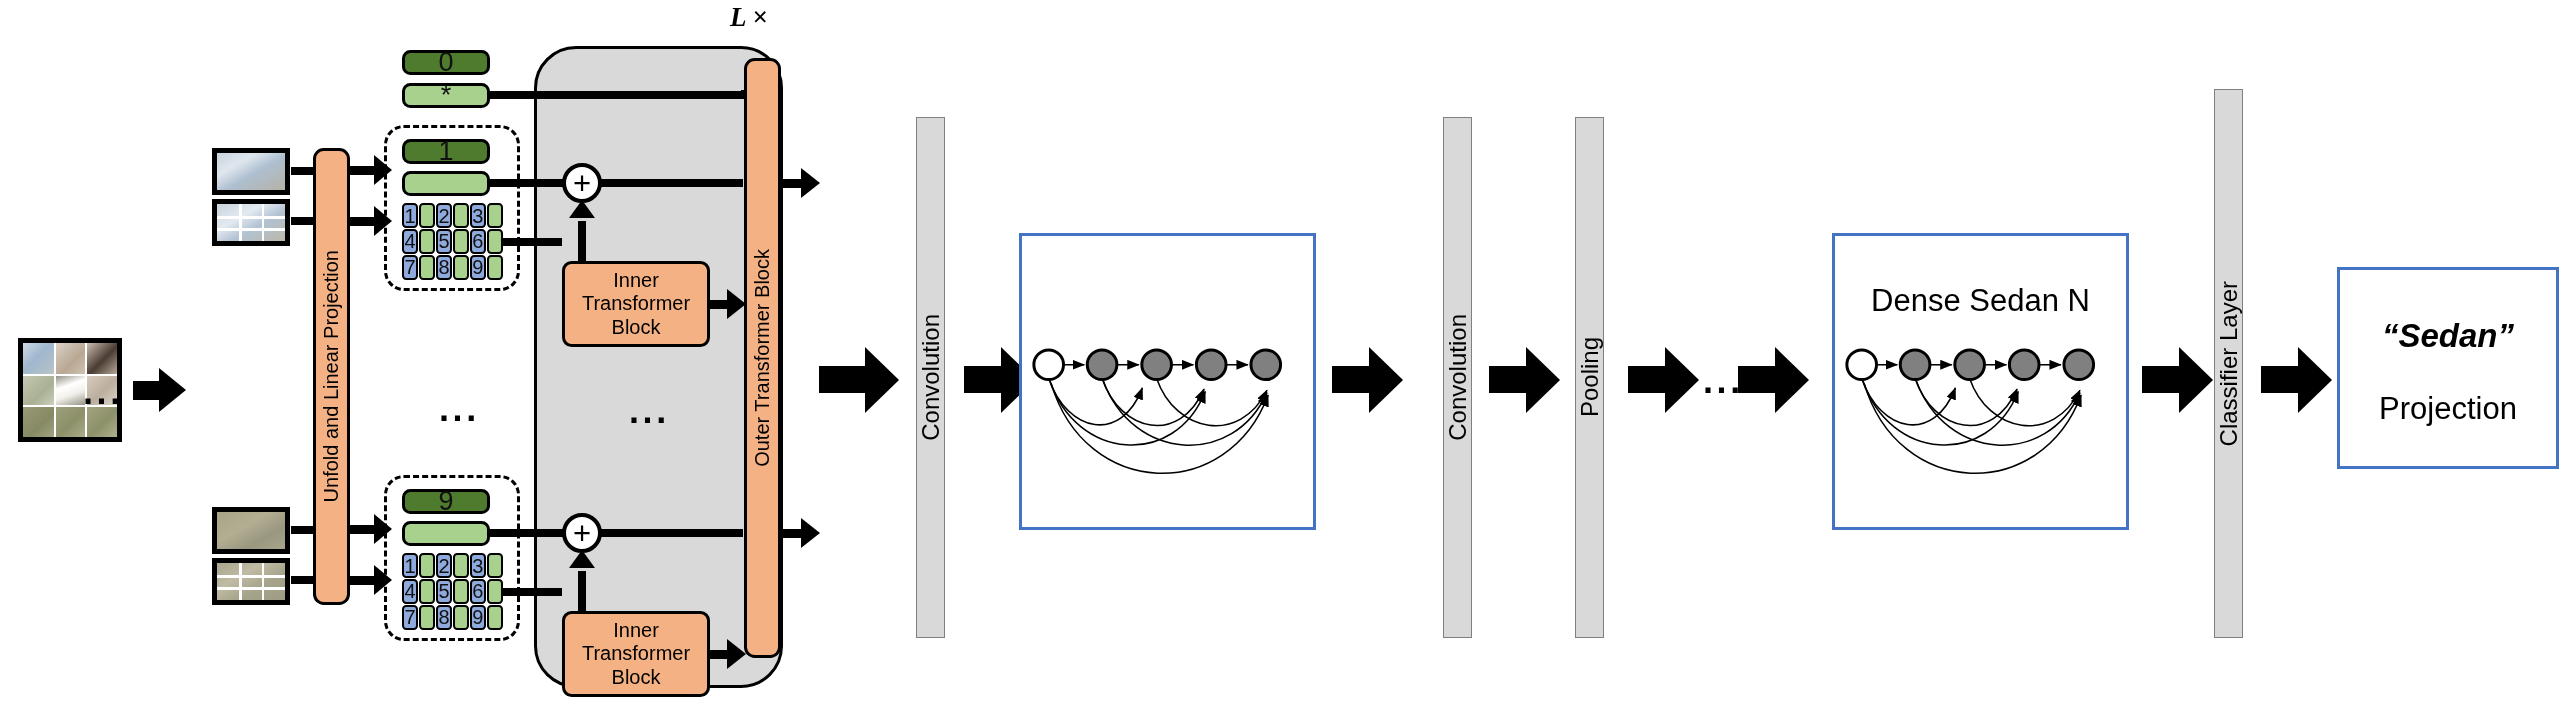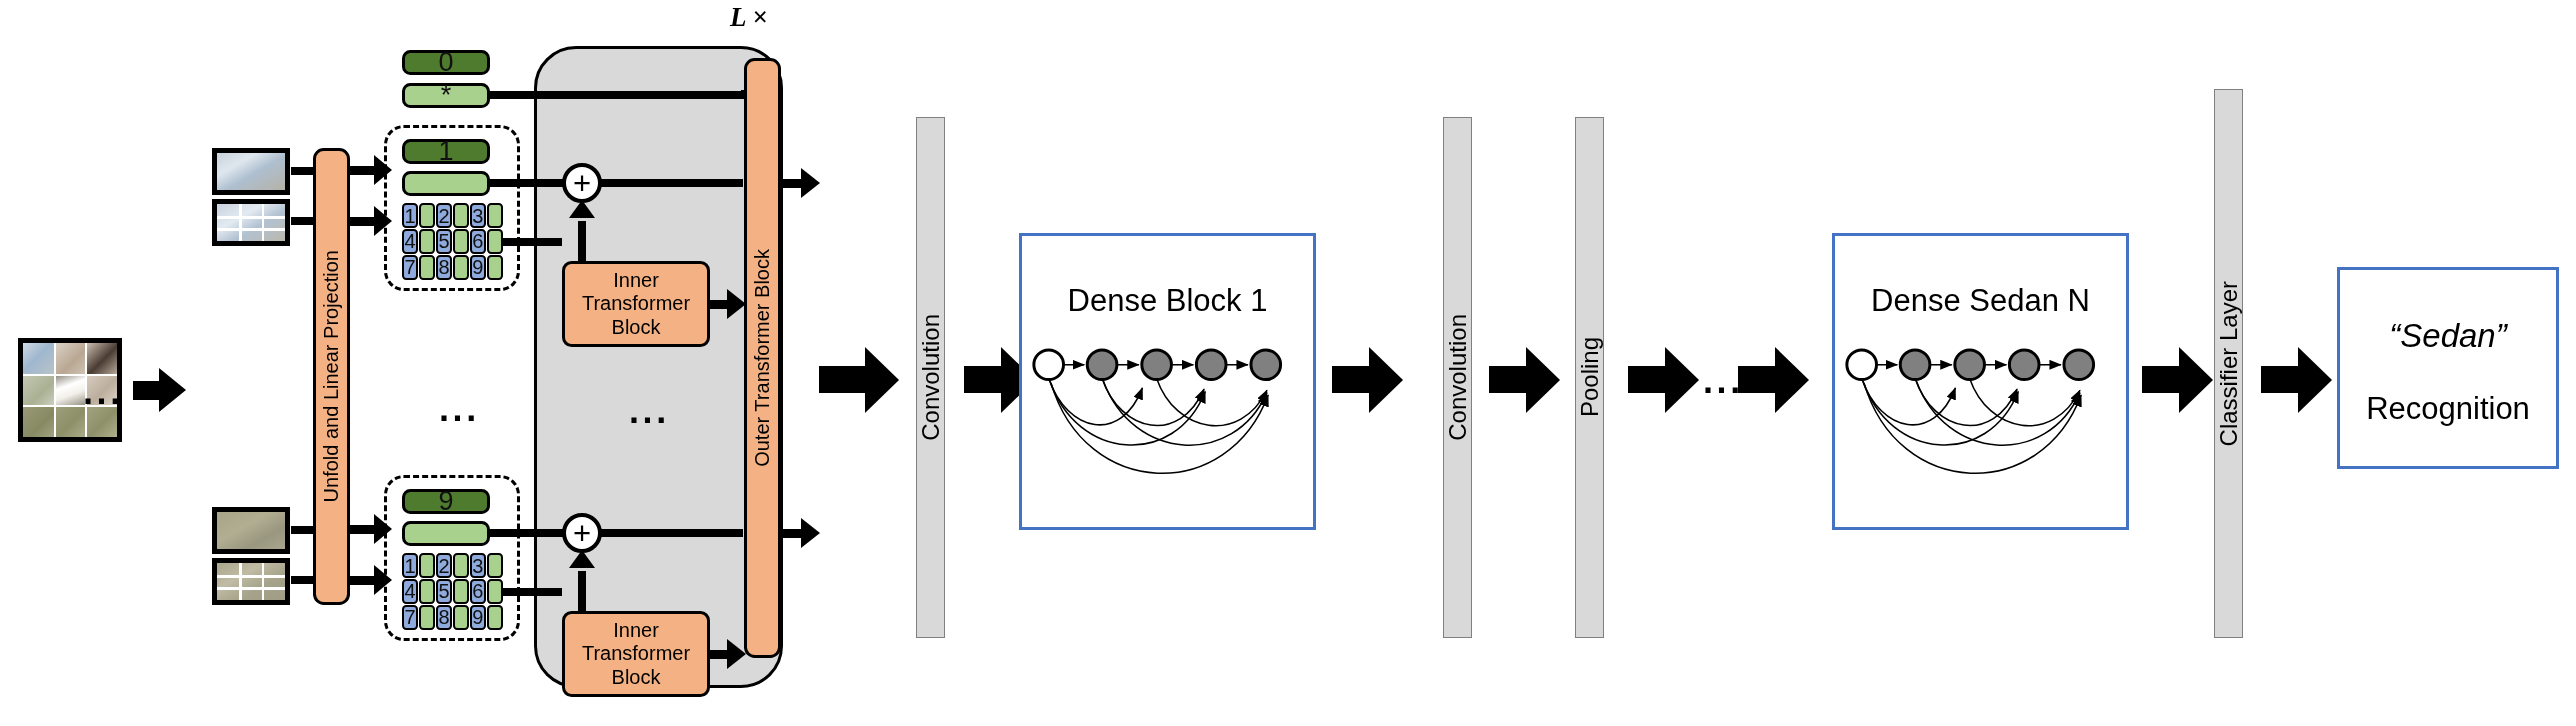--- a/index.html
+++ b/index.html
@@ -56,21 +56,21 @@
 
   .plus{position:absolute;box-sizing:border-box;background:#fff;border:4.2px solid #000;border-radius:50%;
         display:flex;align-items:center;justify-content:center;font-size:31px;color:#000;line-height:1;}
 
   .dots{position:absolute;font-size:36px;font-weight:bold;letter-spacing:3.6px;color:#000;line-height:1;}
   .ltimes{position:absolute;font-size:27px;font-style:italic;font-weight:bold;color:#000;
           font-family:"Liberation Serif",serif;}
 
   .cardtitle{position:absolute;font-size:31px;color:#000;text-align:center;white-space:nowrap;}
 
-  .outword{position:absolute;font-size:33px;font-style:italic;font-weight:normal;color:#000;white-space:nowrap;}
+  .outword{position:absolute;font-size:33px;font-style:italic;font-weight:bold;color:#000;white-space:nowrap;}
   .outsub{position:absolute;font-size:31px;color:#000;white-space:nowrap;}
 
   
   .densesvg{position:absolute;}
 </style>
 </head>
 <body>
 
 <div id="stage">
 
@@ -333,21 +333,20 @@
   <div class="gbar" style="left:916px;top:117px;width:28.5px;height:521px;">
     <div class="vlabel">Convolution</div>
   </div>
 
   <div class="barrow" style="left:964px;top:347px;width:71px;height:65px;">
     <div class="shaft" style="left:0;top:19px;width:42px;height:27px;"></div>
     <div class="head" style="left:37px;top:0;border-width:33px 0 33px 34px;"></div>
   </div>
 
   <div class="bluecard" style="left:1019px;top:233px;width:297px;height:297px;"></div>
-  <div class="cardtitle" style="left:1019px;top:283px;width:297px;">Dense Block 1</div>
 
   <svg class="densesvg" style="left:1032px;top:344px;" width="273" height="172" viewBox="0 0 460 290">
     <defs>
       <marker id="ah1" markerWidth="9" markerHeight="9" refX="7.5" refY="3.2" orient="auto">
         <path d="M0,0 L8,3.2 L0,6.4 z" fill="#000"></path>
       </marker>
     </defs>
 
     <g fill="none" stroke="#000" stroke-width="2.6" marker-end="url(#ah1)">
       <path d="M28,58 C60,150 150,168 186,74"></path>
@@ -441,16 +440,16 @@
     <div class="vlabel">Classifier Layer</div>
   </div>
 
   <div class="barrow" style="left:2261px;top:347px;width:71px;height:65px;">
     <div class="shaft" style="left:0;top:19px;width:42px;height:27px;"></div>
     <div class="head" style="left:37px;top:0;border-width:33px 0 33px 34px;"></div>
   </div>
 
   <div class="bluecard" style="left:2337px;top:267px;width:222px;height:202px;"></div>
   <div class="outword" style="left:2337px;top:317px;width:222px;text-align:center;">“Sedan”</div>
-  <div class="outsub" style="left:2337px;top:391px;width:222px;text-align:center;">Recognition</div>
+  <div class="outsub" style="left:2337px;top:391px;width:222px;text-align:center;">Projection</div>
 
 </div>
 
 
 </body></html>

